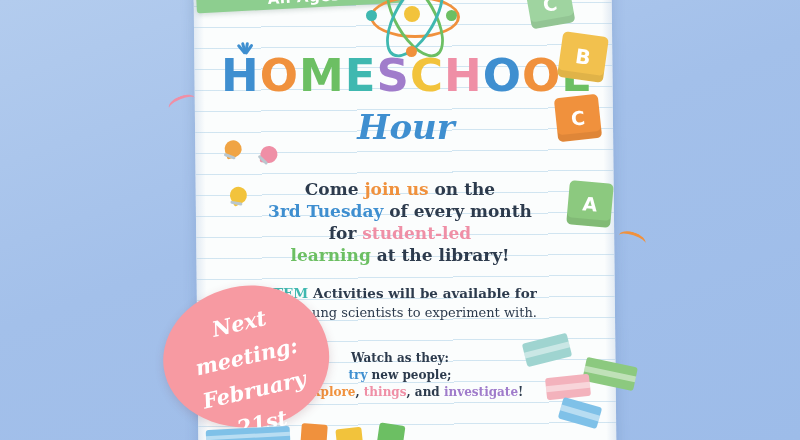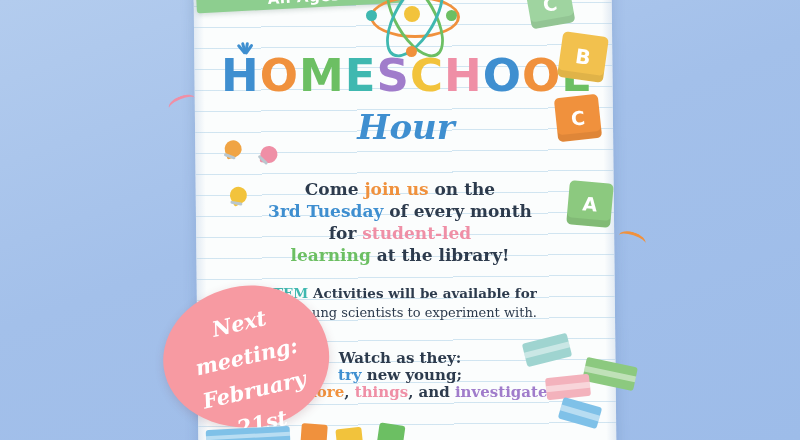--- a/index.html
+++ b/index.html
@@ -156,21 +156,21 @@
   .block2 {
     top: 284px;
     font-size: 13.5px;
     line-height: 19px;
     color: #2d3b4d;
     font-weight: bold;
   }
   .block2 .l2 { font-weight: normal; font-size: 13px; }
   .block3 {
     top: 350px;
-    font-size: 15px;
+    font-size: 12px;
     line-height: 17px;
     font-weight: bold;
     color: #2d3b4d;
   }
 
   .c-blue   { color: #3f8fd0; }
   .c-orange { color: #f0913d; }
   .c-pink   { color: #ef8fa6; }
   .c-green  { color: #6cbf63; }
   .c-purple { color: #a07ccb; }
@@ -336,21 +336,21 @@
   <div class="block block2">
     <div>
       <span class="c-teal">STEM</span><span> Activities will be available for</span>
     </div>
     <div class="l2">your young scientists to experiment with.</div>
   </div>
 
   <div class="block block3">
     <div>Watch as they:</div>
     <div>
-      <span class="c-blue">try</span><span> new young;</span>
+      <span class="c-blue">try</span><span> new people;</span>
     </div>
     <div>
       <span>and </span><span class="c-orange">explore</span><span>, </span><span class="c-pink">things</span><span>, and </span><span class="c-purple">investigate</span><span>!</span>
     </div>
   </div>
 
   <div class="blob"></div>
   <div class="blob-text">
     <div>Next</div>
     <div>meeting:</div>

